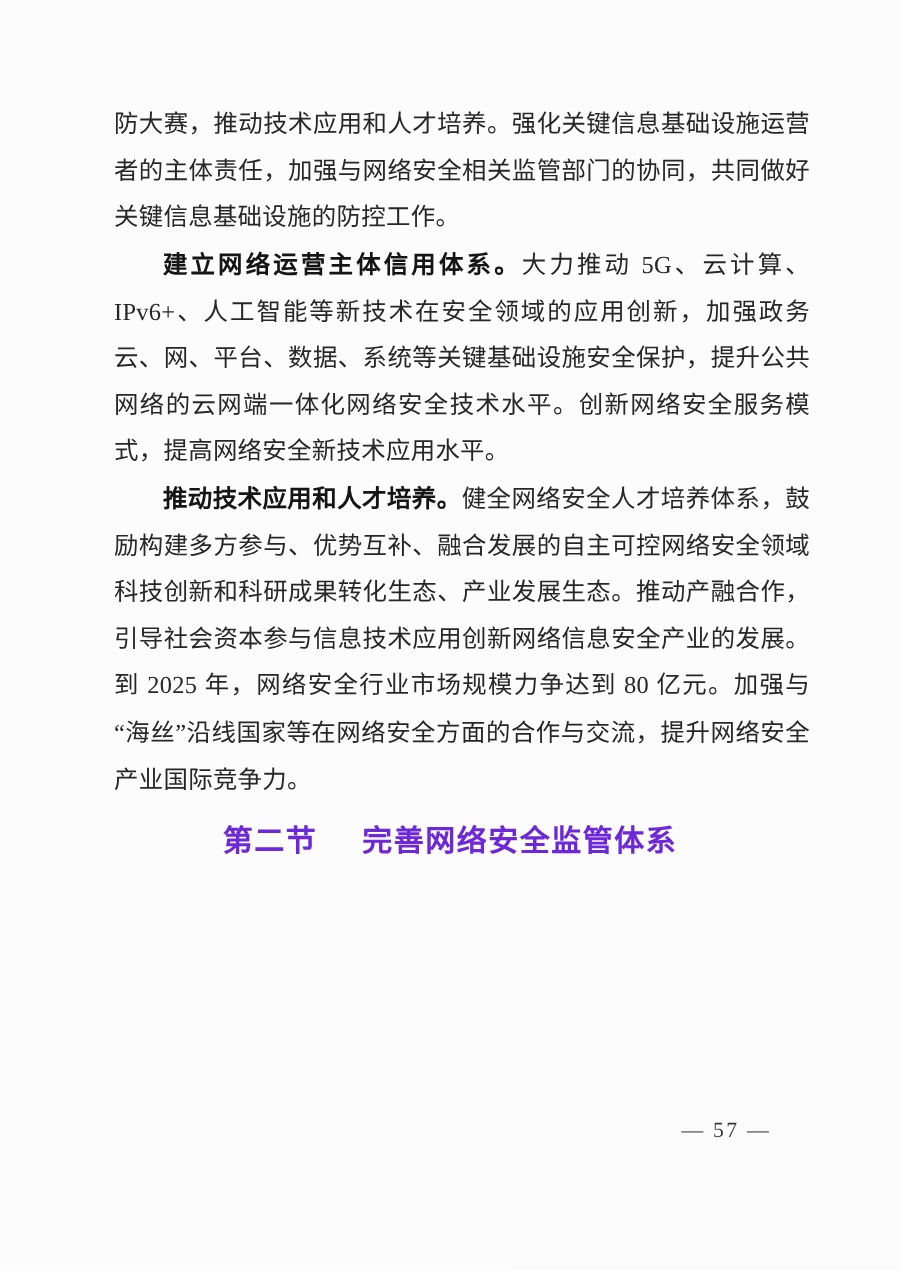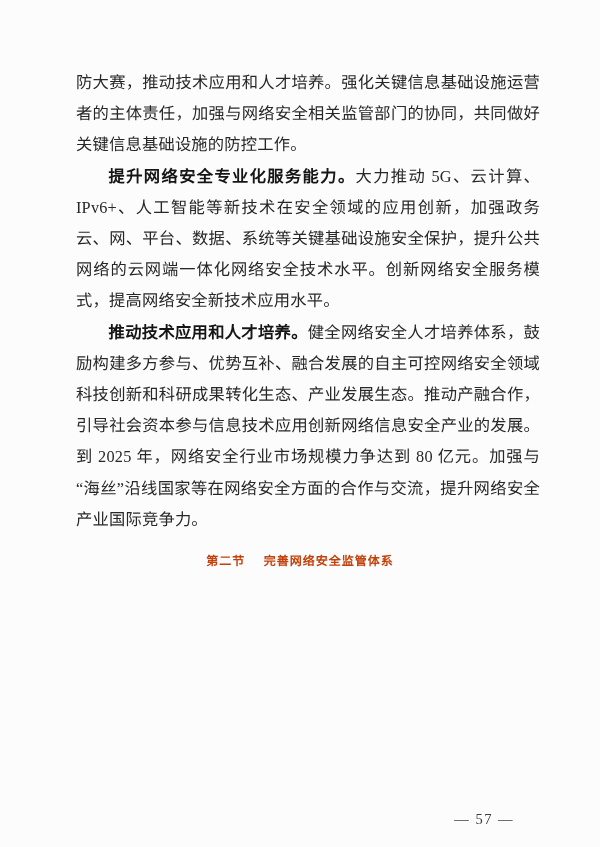--- a/index.html
+++ b/index.html
@@ -34,48 +34,48 @@
   p.para.indent {
     text-indent: 2em;
   }
   p.para b {
     font-weight: bold;
     color: #151515;
   }
   .section-heading {
     margin: 11px 0 33px 0;
     text-align: center;
-    font-size: 12px;
+    font-size: 20px;
     line-height: 31.2px;
     font-weight: bold;
-    color: #c2410c;
+    color: #6d28d9;
     letter-spacing: 1px;
   }
   .section-heading .heading-title {
     margin-left: 1.2em;
   }
   .page-number {
     position: absolute;
-    top: 808px;
+    top: 743px;
     right: 86px;
     font-size: 14.5px;
     line-height: 22px;
     color: #3a3a3a;
     letter-spacing: 1.5px;
     font-family: "Liberation Serif", "DejaVu Serif", serif;
   }
 </style>
 </head>
 <body>
 
 <div class="page">
 
   <div class="body-text" id="paras-before">
       <p class="para"><span>防大赛，推动技术应用和人才培养。强化关键信息基础设施运营者的主体责任，加强与网络安全相关监管部门的协同，共同做好关键信息基础设施的防控工作。</span></p>
-      <p class="para indent"><b>提升网络安全专业化服务能力。</b><span>大力推动 5G、云计算、IPv6+、人工智能等新技术在安全领域的应用创新，加强政务云、网、平台、数据、系统等关键基础设施安全保护，提升公共网络的云网端一体化网络安全技术水平。创新网络安全服务模式，提高网络安全新技术应用水平。</span></p>
+      <p class="para indent"><b>建立网络运营主体信用体系。</b><span>大力推动 5G、云计算、IPv6+、人工智能等新技术在安全领域的应用创新，加强政务云、网、平台、数据、系统等关键基础设施安全保护，提升公共网络的云网端一体化网络安全技术水平。创新网络安全服务模式，提高网络安全新技术应用水平。</span></p>
       <p class="para indent"><b>推动技术应用和人才培养。</b><span>健全网络安全人才培养体系，鼓励构建多方参与、优势互补、融合发展的自主可控网络安全领域科技创新和科研成果转化生态、产业发展生态。推动产融合作，引导社会资本参与信息技术应用创新网络信息安全产业的发展。到 2025 年，网络安全行业市场规模力争达到 80 亿元。加强与“海丝”沿线国家等在网络安全方面的合作与交流，提升网络安全产业国际竞争力。</span></p>
     </div>
 
   <h2 class="section-heading">
     <span>第二节</span>
     <span class="heading-title">完善网络安全监管体系</span>
   </h2>
 
 
   <div class="page-number">— 57 —</div>

